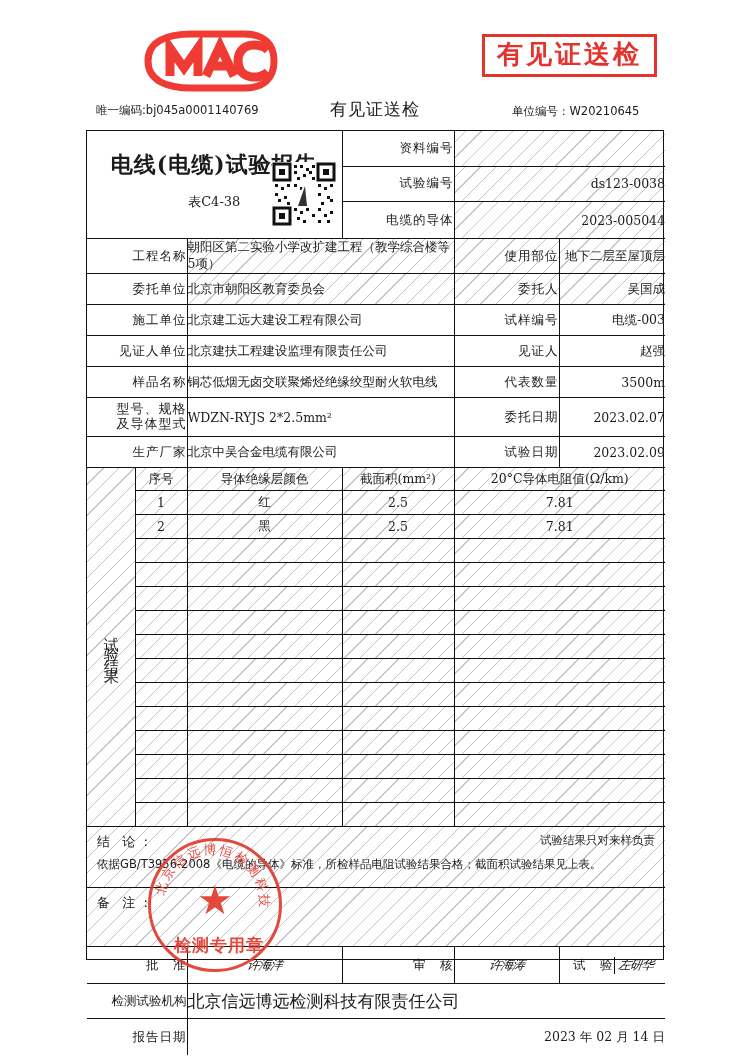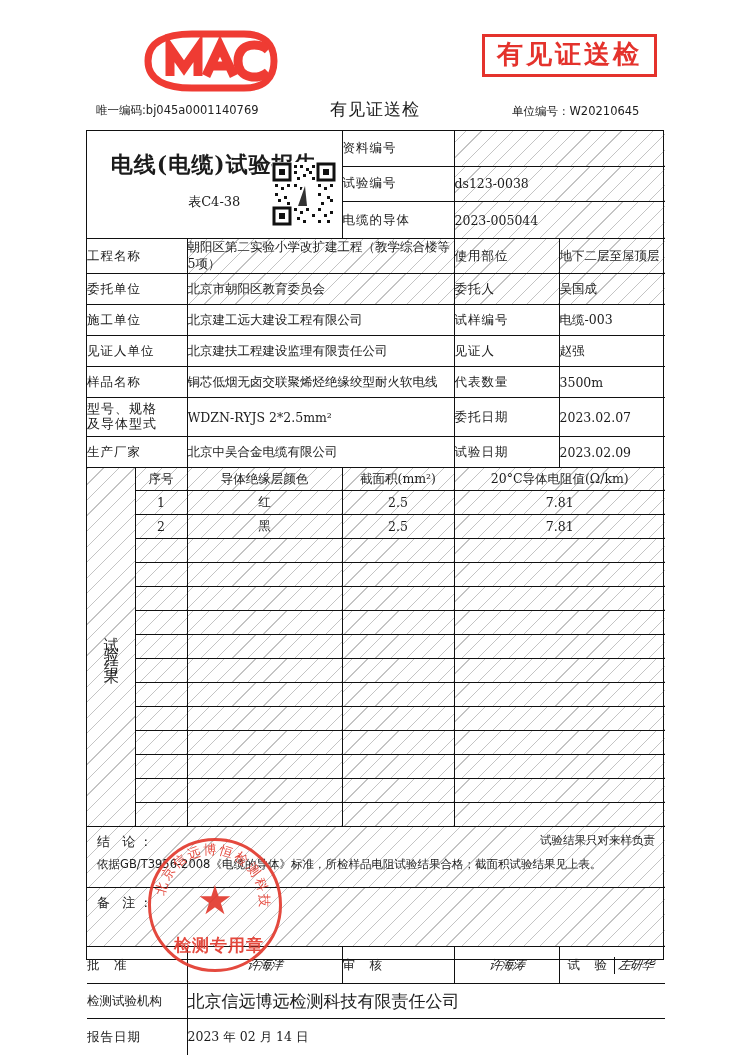--- a/index.html
+++ b/index.html
@@ -72,33 +72,33 @@
     vertical-align:middle;
     font-size:12.5px;
     font-family:"DejaVu Serif","Liberation Serif",serif;
   }
   .noL{border-left:none !important;}
   .noR{border-right:none !important;}
   .noT{border-top:none !important;}
   .noB{border-bottom:none !important;}
 
   .lbl{
-    text-align:left;
+    text-align:right;
     font-size:13.5px;
     letter-spacing:1px;
     font-family:"DejaVu Serif","Liberation Serif",serif;
   }
   .val{
     text-align:left;
     padding-left:7px;
     font-size:11.5px;
     font-family:"DejaVu Sans","Liberation Sans",sans-serif;
   }
   .valc{
-    text-align:left;
+    text-align:right;
     font-size:11.5px;
     font-family:"DejaVu Sans","Liberation Sans",sans-serif;
     margin-left:6px;
   }
 
   
   .hatch{
     position:relative;
   }
   .hatch::after{

